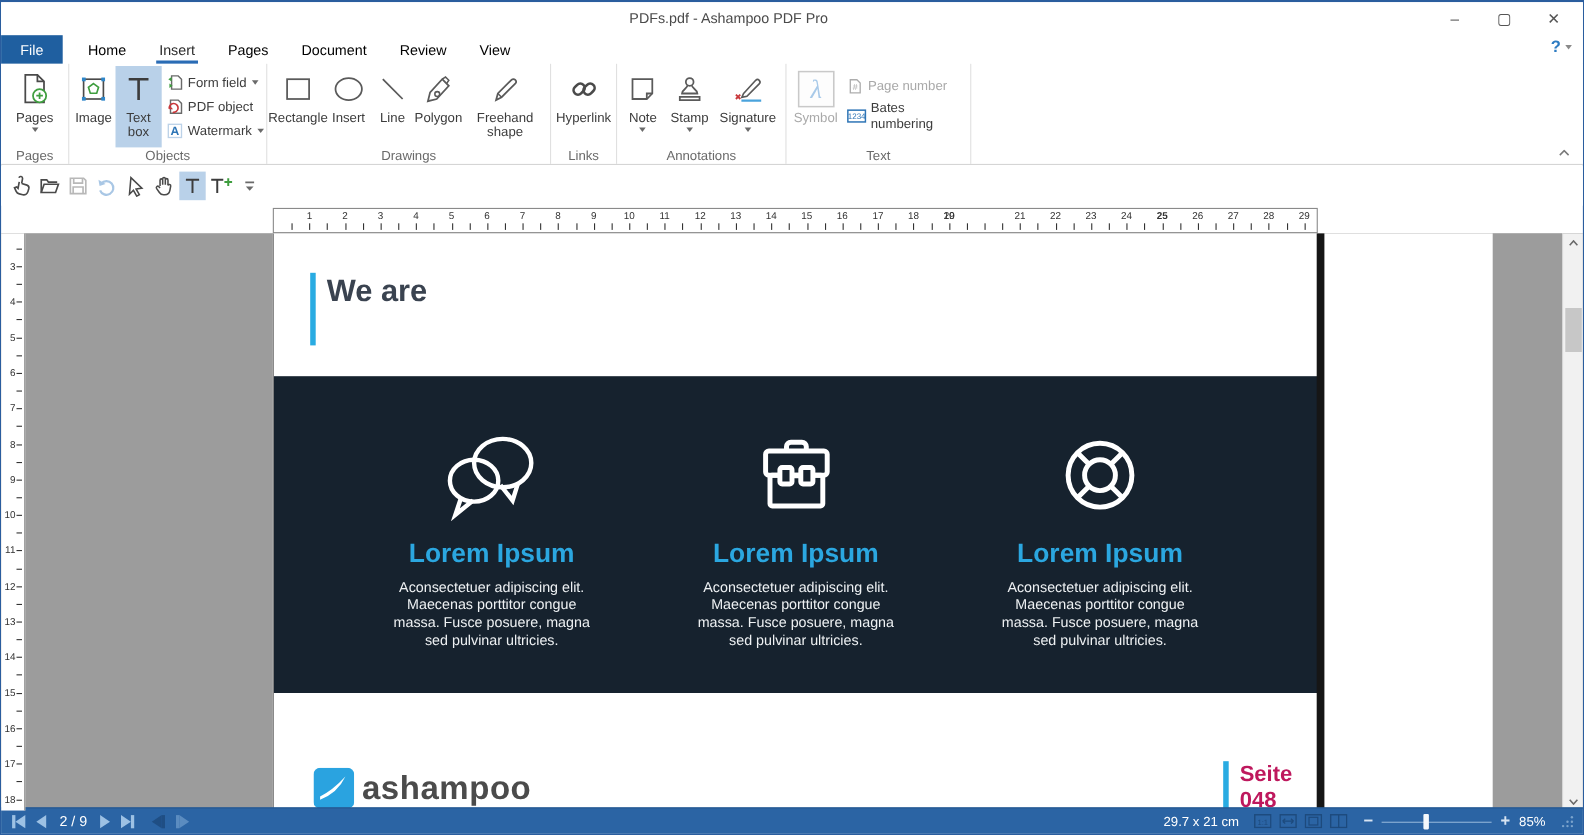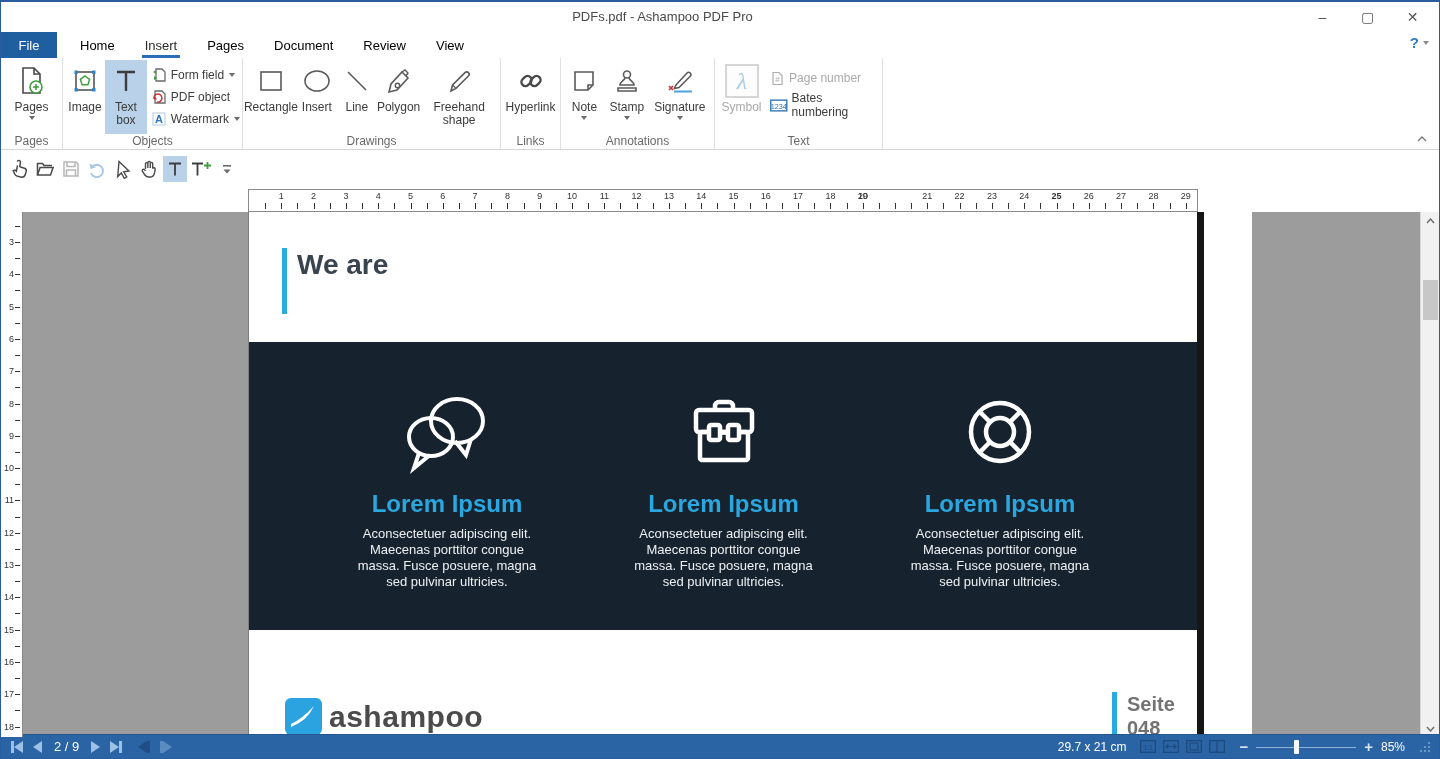--- a/index.html
+++ b/index.html
@@ -48,39 +48,39 @@
   .hruler { position:absolute; top:187px; left:247px; width:950px; height:23px; background:#fff; border:1px solid #8a8a8a; overflow:hidden; }
   .hruler .hnum { position:absolute; top:1px; font-size:9px; color:#333; transform:translateX(-50%); }
   .hruler .htick { position:absolute; bottom:2px; width:1px; height:6px; background:#333; }
 
   
   .docarea { position:absolute; top:210px; left:0; right:0; height:525px; background:#9c9c9c; overflow:hidden; }
   .vruler { position:absolute; top:0; left:0; width:22px; height:525px; background:#fff; border-right:1px solid #8a8a8a; overflow:hidden; z-index:5; }
   .vruler .vnum { position:absolute; right:8px; font-size:9px; color:#333; }
   .vruler .vtick { position:absolute; right:2px; height:1px; width:5px; background:#333; }
 
-  .page { position:absolute; left:247px; top:0; width:1004px; height:525px; background:#fff; border-left:1px solid #7e7e7e; }
+  .page { position:absolute; left:247px; top:0; width:1109px; height:525px; background:#fff; border-left:1px solid #7e7e7e; }
   .page-shadow { position:absolute; left:1196px; top:0; width:7px; height:525px; background:#161616; }
 
   .hero { position:absolute; left:33px; top:36px; display:flex; }
   .accent-bar { width:5px; background:#29abe2; }
   .hero-text { margin-left:10px; font-size:28px; font-weight:bold; line-height:33px; }
   .hero-l1 { color:#3a4350; }
   .hero-l2 { color:#29abe2; }
 
   .darkband { position:absolute; left:0; top:130px; width:949px; height:288px; background:#16222e; display:flex; justify-content:space-between; padding:44px 64px 0 64px; }
   .col { width:268px; display:flex; flex-direction:column; align-items:center; }
   .col .icwrap { height:92px; display:flex; align-items:center; justify-content:center; }
   .col .ctitle { margin-top:12px; font-size:24px; font-weight:bold; color:#2ba7e0; }
   .col .ctext { margin-top:8px; width:196px; text-align:center; font-size:13px; line-height:16px; color:#eef1f3; }
 
   .logo { position:absolute; left:36px; top:486px; display:flex; align-items:center; }
   .logo-text { margin-left:7px; font-size:30px; font-weight:bold; color:#4b4b4b; letter-spacing:0.5px; }
   .seite { position:absolute; left:863px; top:480px; display:flex; }
-  .seite-text { margin-left:10px; font-size:20px; font-weight:bold; color:#737373; line-height:24px; }
+  .seite-text { margin-left:10px; font-size:20px; font-weight:bold; color:#be185d; line-height:24px; }
 
   
   .vscroll { position:absolute; top:0; right:0; width:19px; height:525px; background:#f1f1f1; border-left:1px solid #d6d6d6; }
   .vscroll .arrow { position:absolute; left:0; width:19px; height:17px; display:flex; align-items:center; justify-content:center; }
   .vscroll .thumb { position:absolute; left:2px; width:15px; top:68px; height:40px; background:#c7c7c7; }
 
   
   .statusbar { position:absolute; left:0; right:0; bottom:0; height:24px; background:#2b64a4; border-top:1px solid #24578f; display:flex; align-items:center; color:#fff; font-size:12px; }
   .sb-left { display:flex; align-items:center; gap:10px; padding-left:10px;justify-content:space-between; }
   .sb-right { margin-left:auto; display:flex; align-items:center; gap:8px; padding-right:8px; }

